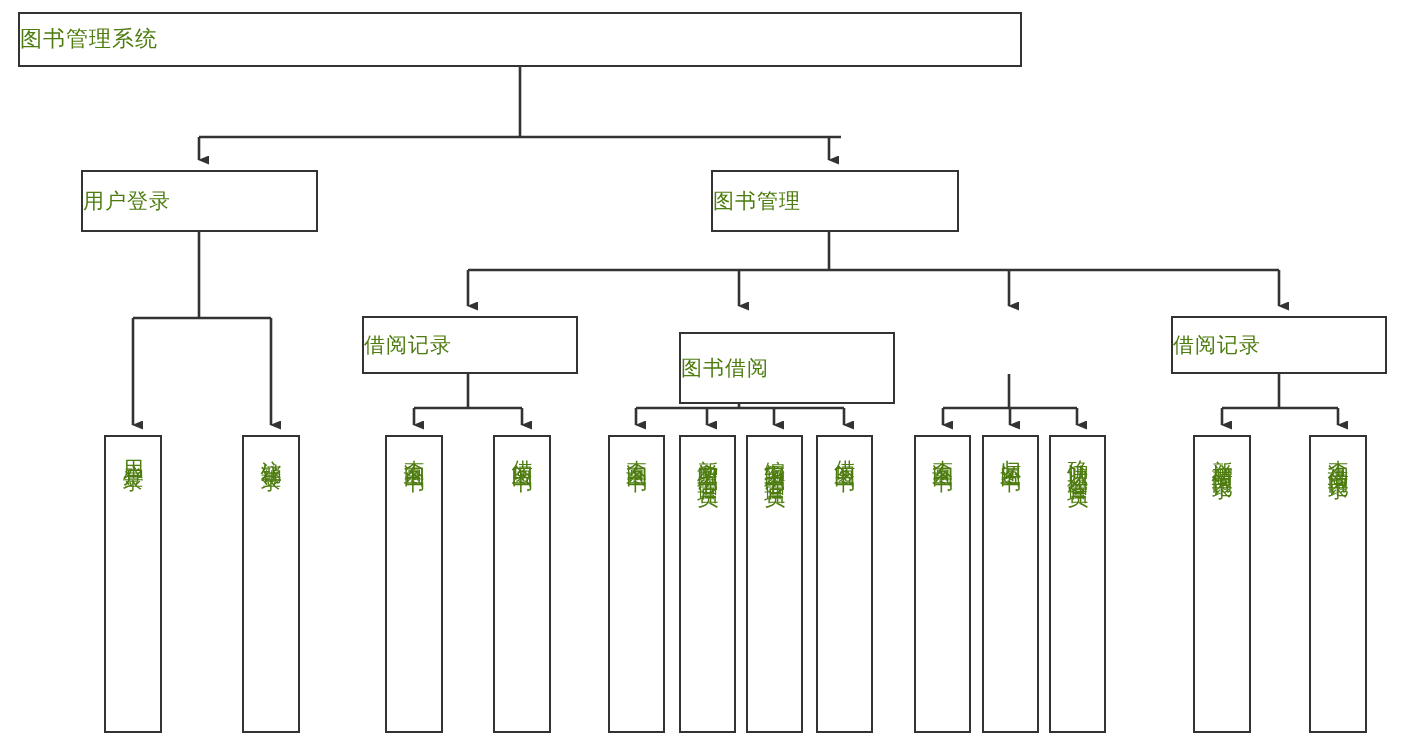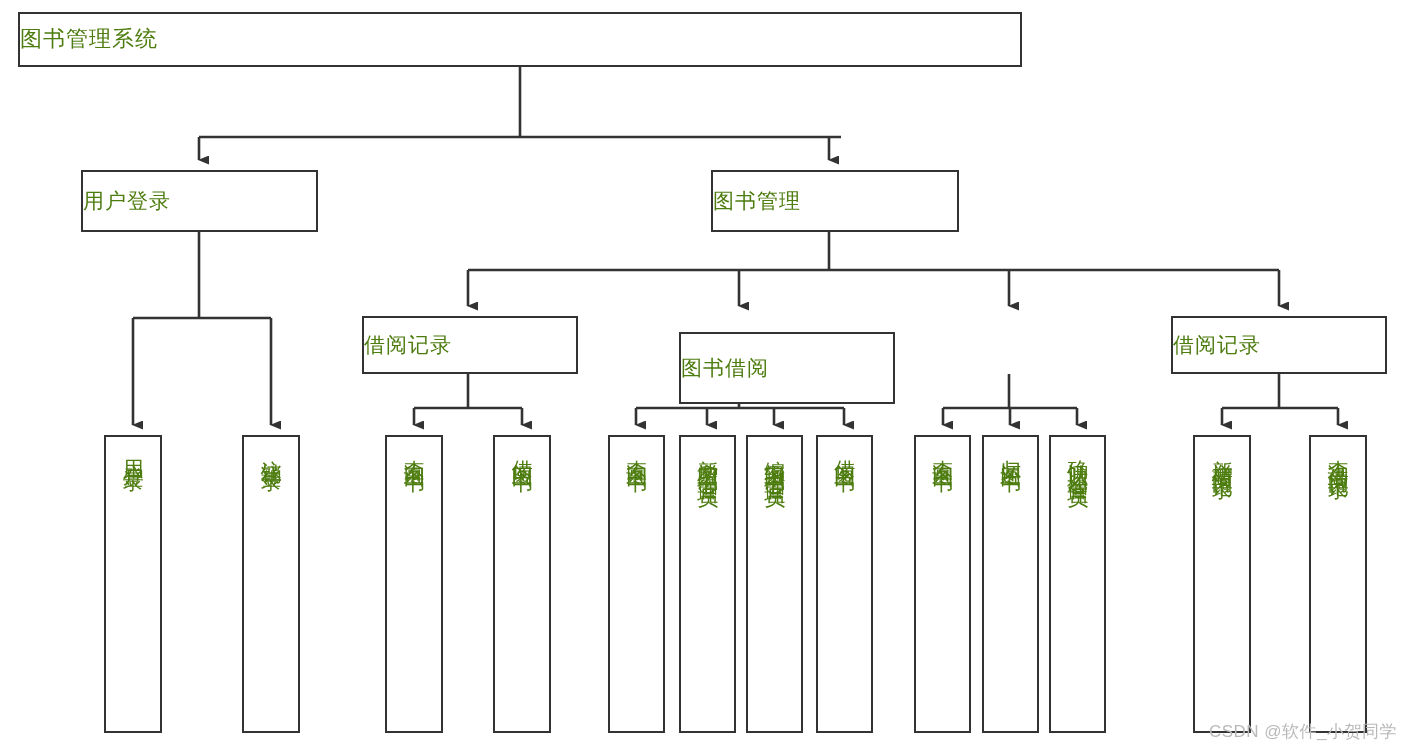--- a/index.html
+++ b/index.html
@@ -198,15 +198,14 @@
   </div>
 
   <div class="node vertical" style="left:1193px; top:435px; width:58px; height:298px;">
     <span class="node-label">新增借阅记录</span>
   </div>
 
   <div class="node vertical" style="left:1309px; top:435px; width:58px; height:298px;">
     <span class="node-label">查询借阅记录</span>
   </div>
 
-  <div id="watermark">CSDN @软件_小贺同学</div>
 
 </div>
 
 </body></html>

